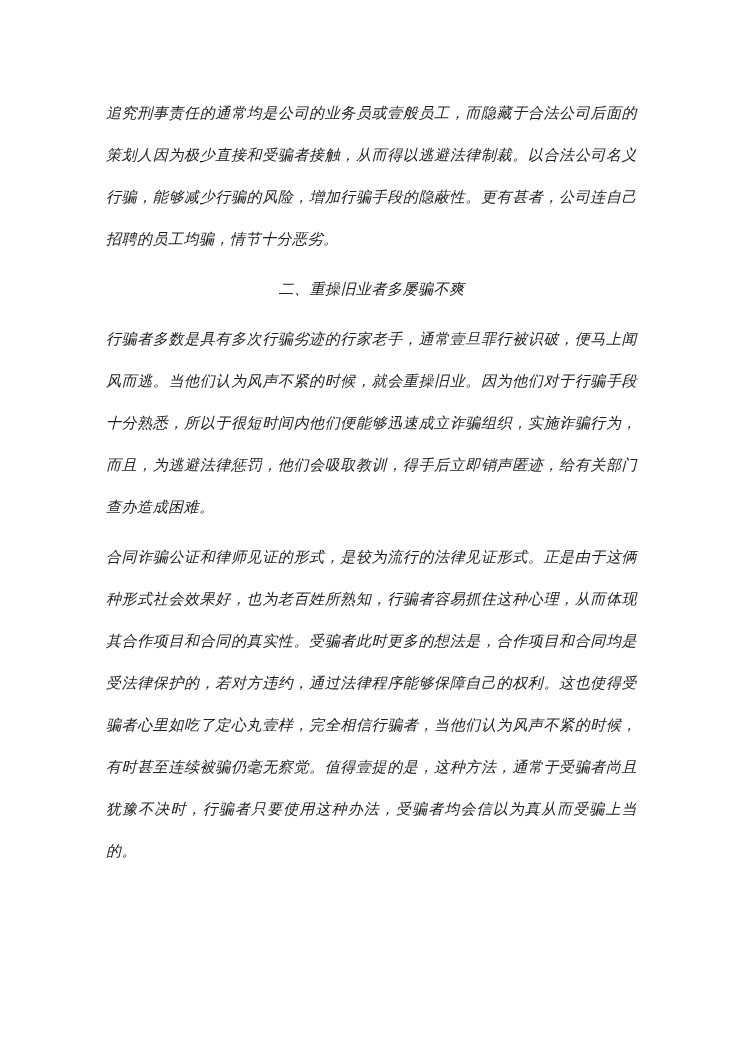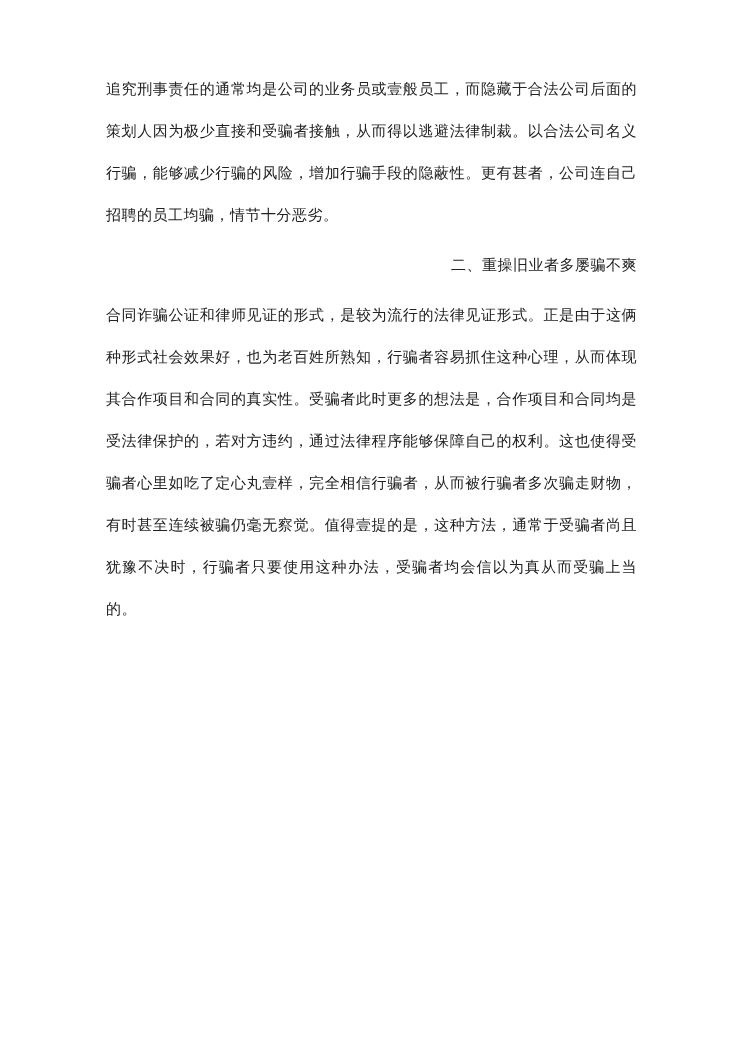--- a/index.html
+++ b/index.html
@@ -11,50 +11,52 @@
     position: relative;
     width: 744px;
     height: 1052px;
     margin: 0 auto;
     background: #ffffff;
     overflow: hidden;
     box-sizing: border-box;
   }
   .content {
     position: absolute;
-    top: 68px;
+    top: 92px;
     left: 106px;
     width: 531px;
     font-family: "DejaVu Serif", "Liberation Serif", serif;
+    font-style: italic;
     color: #222222;
   }
   .para {
     margin: 0 0 8px 0;
     font-size: 15px;
     line-height: 42px;
     letter-spacing: 0.5px;
     text-align: justify;
     text-justify: inter-ideograph;
   }
   .heading {
     margin: 0 0 8px 0;
     font-size: 15px;
     line-height: 42px;
     letter-spacing: 0.5px;
     font-weight: normal;
-    text-align: right;
+    text-align: center;
   }
 </style>
 </head>
 <body>
 
 <div class="page">
   <div class="content">
     <p class="para">追究刑事责任的通常均是公司的业务员或壹般员工，而隐藏于合法公司后面的策划人因为极少直接和受骗者接触，从而得以逃避法律制裁。以合法公司名义行骗，能够减少行骗的风险，增加行骗手段的隐蔽性。更有甚者，公司连自己招聘的员工均骗，情节十分恶劣。</p>
 
     <h2 class="heading">二、重操旧业者多屡骗不爽</h2>
 
+    <p class="para">行骗者多数是具有多次行骗劣迹的行家老手，通常壹旦罪行被识破，便马上闻风而逃。当他们认为风声不紧的时候，就会重操旧业。因为他们对于行骗手段十分熟悉，所以于很短时间内他们便能够迅速成立诈骗组织，实施诈骗行为，而且，为逃避法律惩罚，他们会吸取教训，得手后立即销声匿迹，给有关部门查办造成困难。</p>
 
 
-    <p class="para">合同诈骗公证和律师见证的形式，是较为流行的法律见证形式。正是由于这俩种形式社会效果好，也为老百姓所熟知，行骗者容易抓住这种心理，从而体现其合作项目和合同的真实性。受骗者此时更多的想法是，合作项目和合同均是受法律保护的，若对方违约，通过法律程序能够保障自己的权利。这也使得受骗者心里如吃了定心丸壹样，完全相信行骗者，从而被行骗者多次骗走财物，有时甚至连续被骗仍毫无察觉。值得壹提的是，这种方法，通常于受骗者尚且犹豫不决时，行骗者只要使用这种办法，受骗者均会信以为真从而受骗上当的。</p>
+    <p class="para">合同诈骗公证和律师见证的形式，是较为流行的法律见证形式。正是由于这俩种形式社会效果好，也为老百姓所熟知，行骗者容易抓住这种心理，从而体现其合作项目和合同的真实性。受骗者此时更多的想法是，合作项目和合同均是受法律保护的，若对方违约，通过法律程序能够保障自己的权利。这也使得受骗者心里如吃了定心丸壹样，完全相信行骗者，当他们认为风声不紧的时候，有时甚至连续被骗仍毫无察觉。值得壹提的是，这种方法，通常于受骗者尚且犹豫不决时，行骗者只要使用这种办法，受骗者均会信以为真从而受骗上当的。</p>
 
   </div>
 </div>
 
 </body></html>

